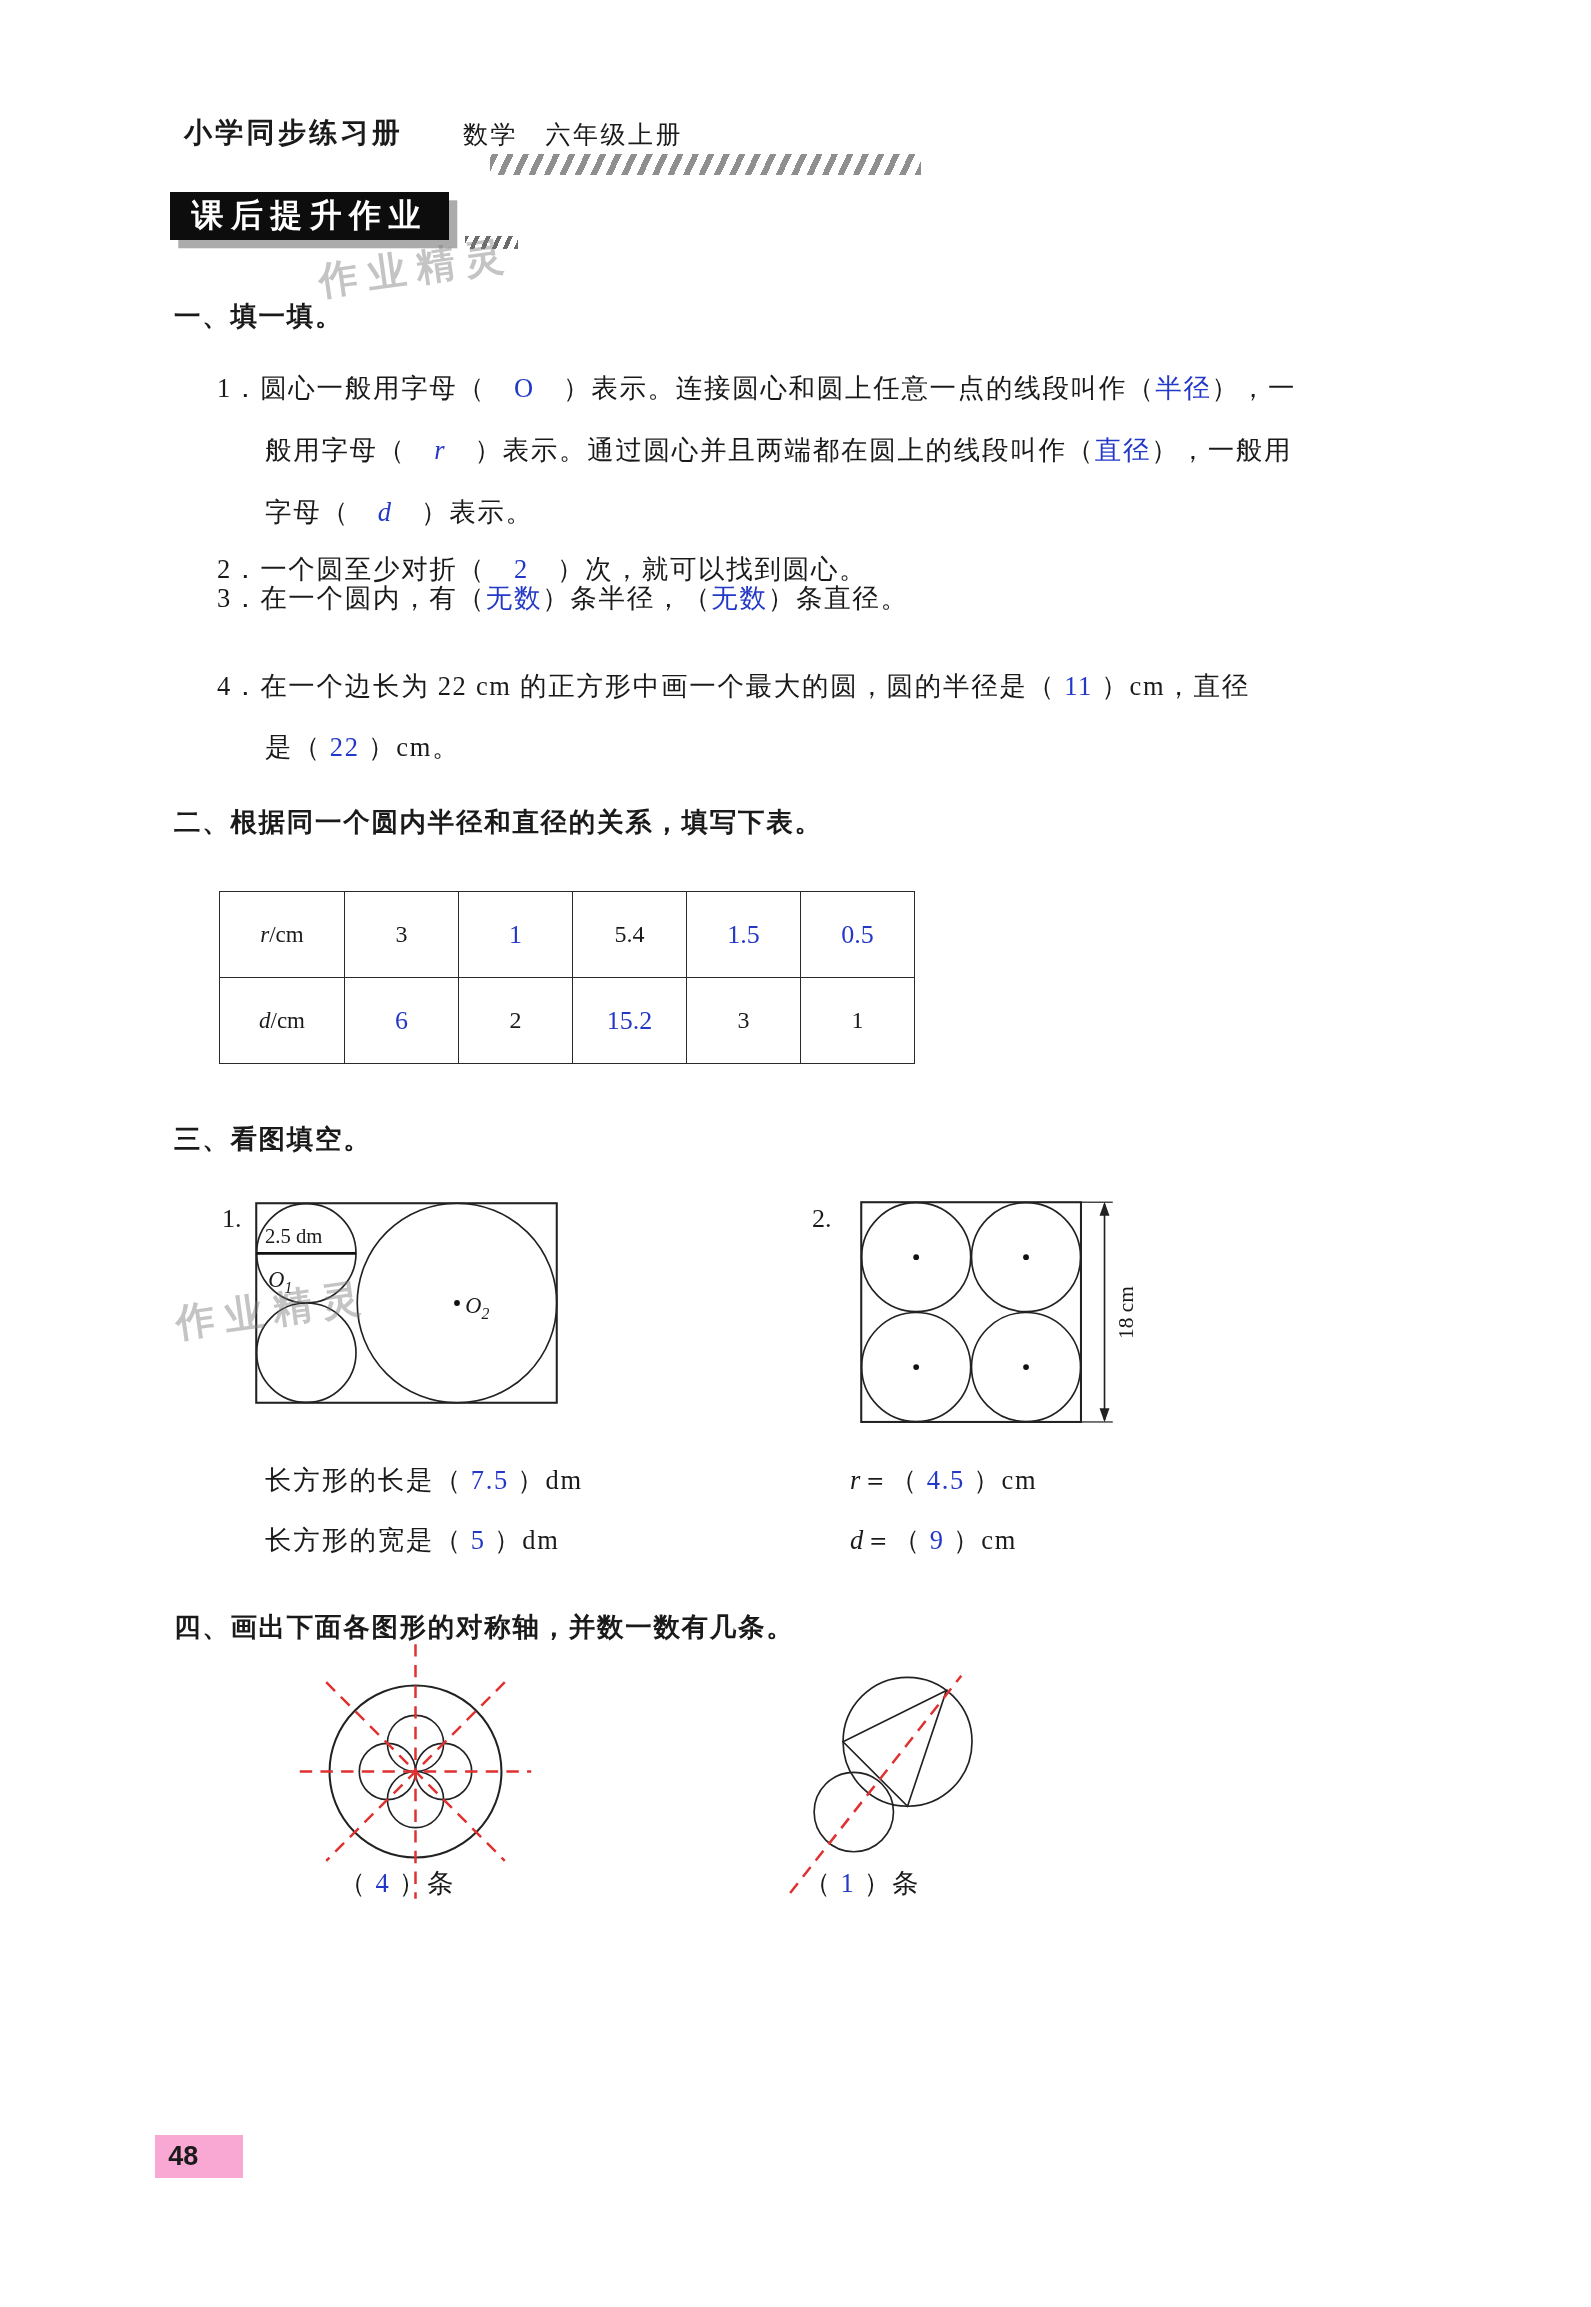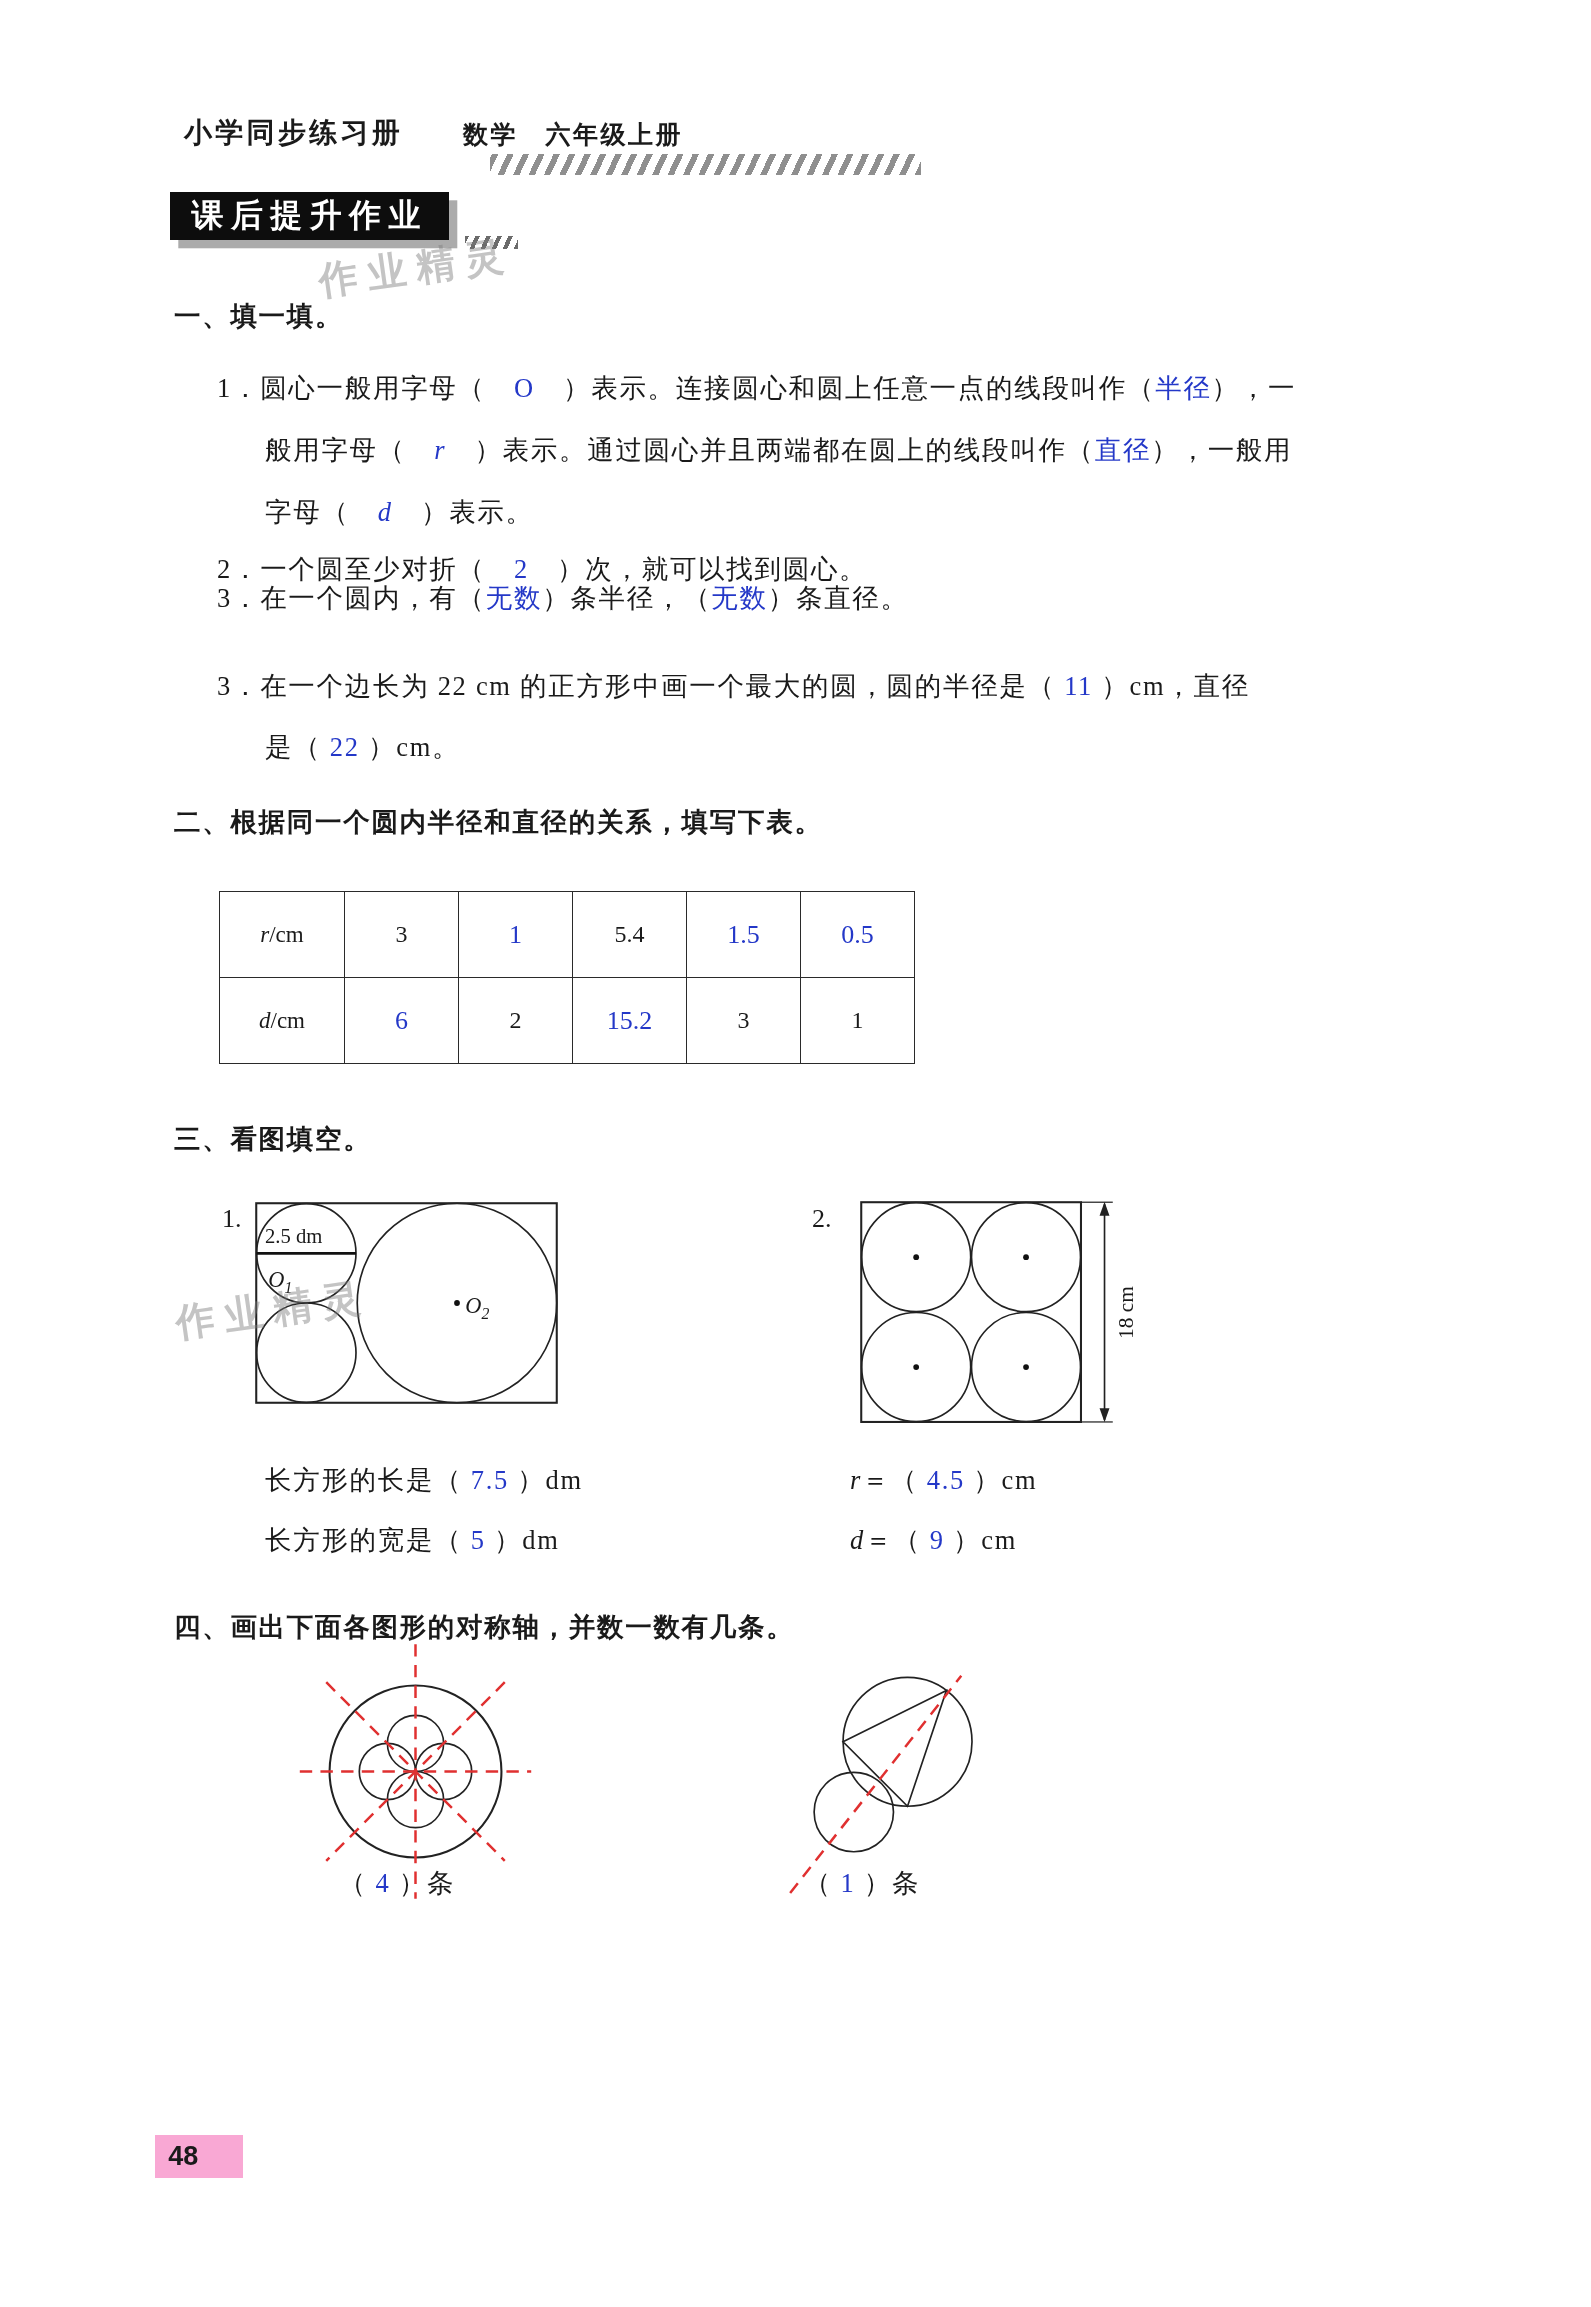--- a/index.html
+++ b/index.html
@@ -8,21 +8,21 @@
     font-family:"Liberation Serif","DejaVu Serif",serif;color:#1a1a1a;
     overflow:hidden;margin:0 auto;
   }
   .abs{position:absolute;}
   .nowrap{white-space:nowrap;}
   .bodytext{font-size:26.5px;letter-spacing:1.7px;}
   .sectitle{font-size:26.5px;font-weight:700;letter-spacing:1.7px;font-family:"Liberation Sans","DejaVu Sans",sans-serif;}
   .ans{color:var(--ans,#2438c8);}
   .i{font-style:italic;}
   .header-series{font-size:28px;font-weight:700;letter-spacing:3.3px;font-family:"Liberation Sans","DejaVu Sans",sans-serif;}
-  .header-subject{font-size:25px;font-weight:700;letter-spacing:2.5px;font-family:"Liberation Sans","DejaVu Sans",sans-serif;}
+  .header-subject{font-size:25px;font-weight:400;letter-spacing:2.5px;font-family:"Liberation Sans","DejaVu Sans",sans-serif;}
   .slashband{
     background:repeating-linear-gradient(-65deg,#8f8f8f 0 5.8px,transparent 5.8px 14px);
   }
   .banner{
     background:#0d0d0d;color:#ffffff;height:48px;display:flex;align-items:center;
     padding:0 21.5px;font-size:32px;font-weight:700;letter-spacing:7.4px;
     font-family:"Liberation Sans","DejaVu Sans",sans-serif;
     box-shadow:8.3px 8.3px 0 #ababab;
   }
   .banner-hatch{
@@ -64,21 +64,21 @@
   <div class="abs banner-hatch" style="left:465px;top:236px;"></div>
 
   <div class="abs watermark" style="left:318px;top:241px;">作业精灵</div>
 
   <div class="abs sectitle nowrap" style="left:174px;top:298px;">一、填一填。</div>
   <div class="abs bodytext nowrap" style="left:217px;top:370px;"><span>1．圆心一般用字母（　</span><span class="ans">O</span><span>　）表示。连接圆心和圆上任意一点的线段叫作（</span><span class="ans">半径</span><span>），一</span></div>
   <div class="abs bodytext nowrap" style="left:265px;top:432px;"><span>般用字母（　</span><span class="ans i">r</span><span>　）表示。通过圆心并且两端都在圆上的线段叫作（</span><span class="ans">直径</span><span>），一般用</span></div>
   <div class="abs bodytext nowrap" style="left:265px;top:494px;"><span>字母（　</span><span class="ans i">d</span><span>　）表示。</span></div>
   <div class="abs bodytext nowrap" style="left:217px;top:551px;"><span>2．一个圆至少对折（　</span><span class="ans">2</span><span>　）次，就可以找到圆心。</span></div>
   <div class="abs bodytext nowrap" style="left:217px;top:580px;"><span>3．在一个圆内，有（</span><span class="ans">无数</span><span>）条半径，（</span><span class="ans">无数</span><span>）条直径。</span></div>
-  <div class="abs bodytext nowrap" style="left:217px;top:668px;"><span>3．在一个边长为 22 cm 的正方形中画一个最大的圆，圆的半径是（ </span><span class="ans">11</span><span> ）cm，直径</span></div>
+  <div class="abs bodytext nowrap" style="left:217px;top:668px;"><span>4．在一个边长为 22 cm 的正方形中画一个最大的圆，圆的半径是（ </span><span class="ans">11</span><span> ）cm，直径</span></div>
   <div class="abs bodytext nowrap" style="left:265px;top:729px;"><span>是（ </span><span class="ans">22</span><span> ）cm。</span></div>
 
   <div class="abs sectitle nowrap" style="left:174px;top:804px;">二、根据同一个圆内半径和直径的关系，填写下表。</div>
   <table class="rdtable abs" style="left:219px;top:891px;width:692px;">
     <tbody>
         <tr>
           <td class="rowlabel"><span class="i">r</span>/cm</td>
           <td>3</td>
           <td class="ans">1</td>
           <td>5.4</td>

